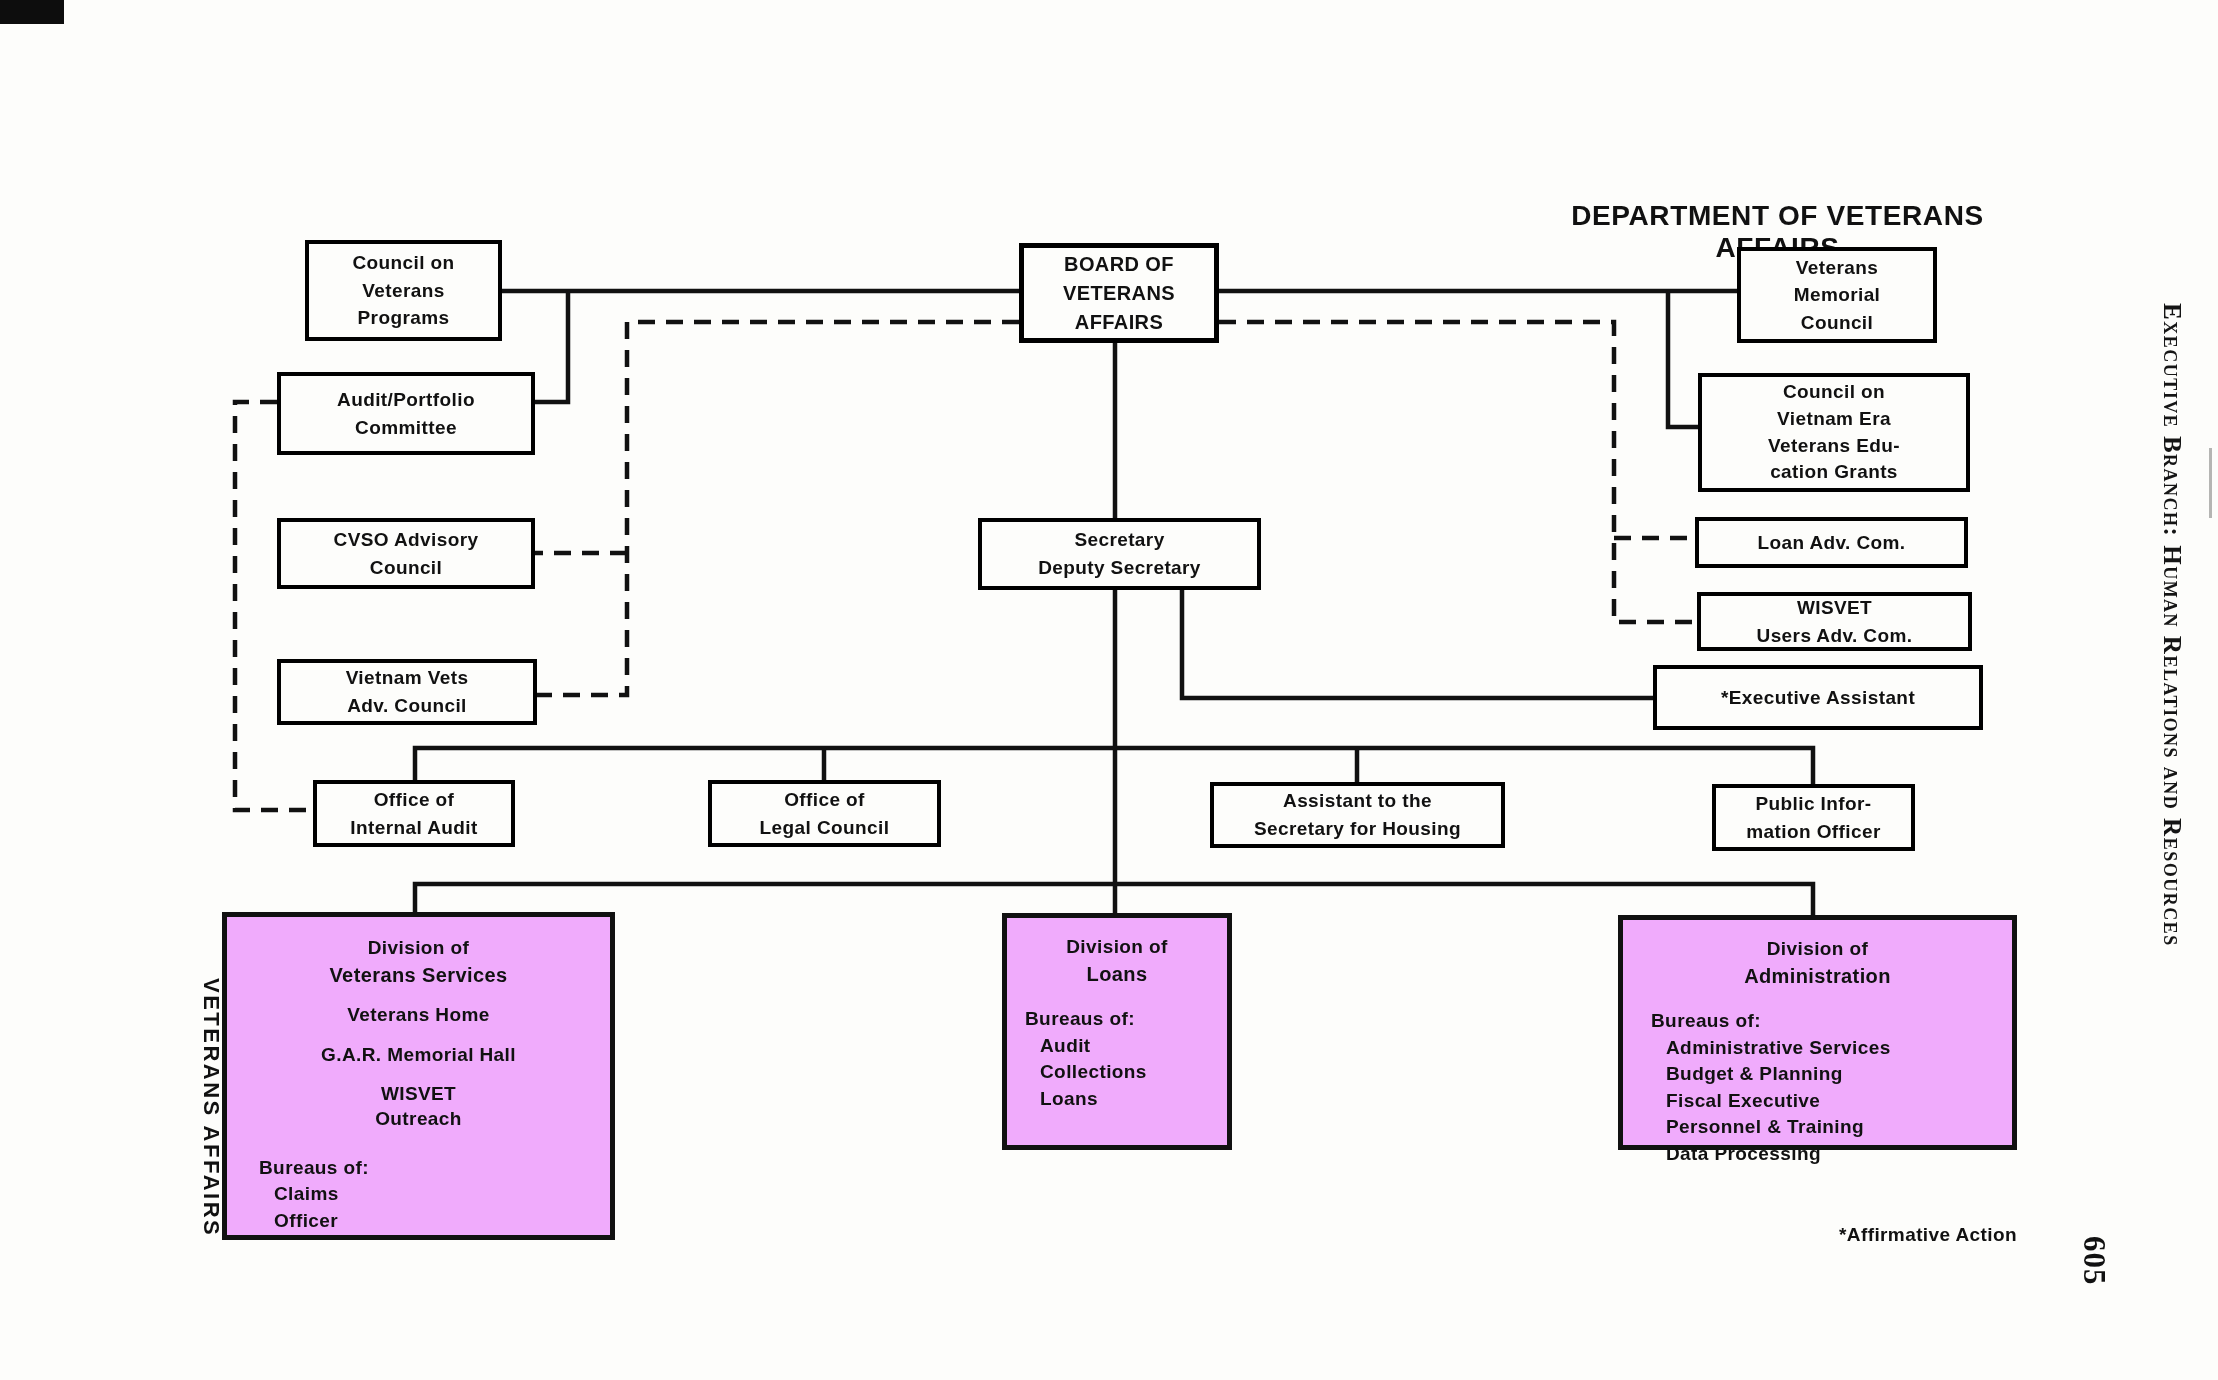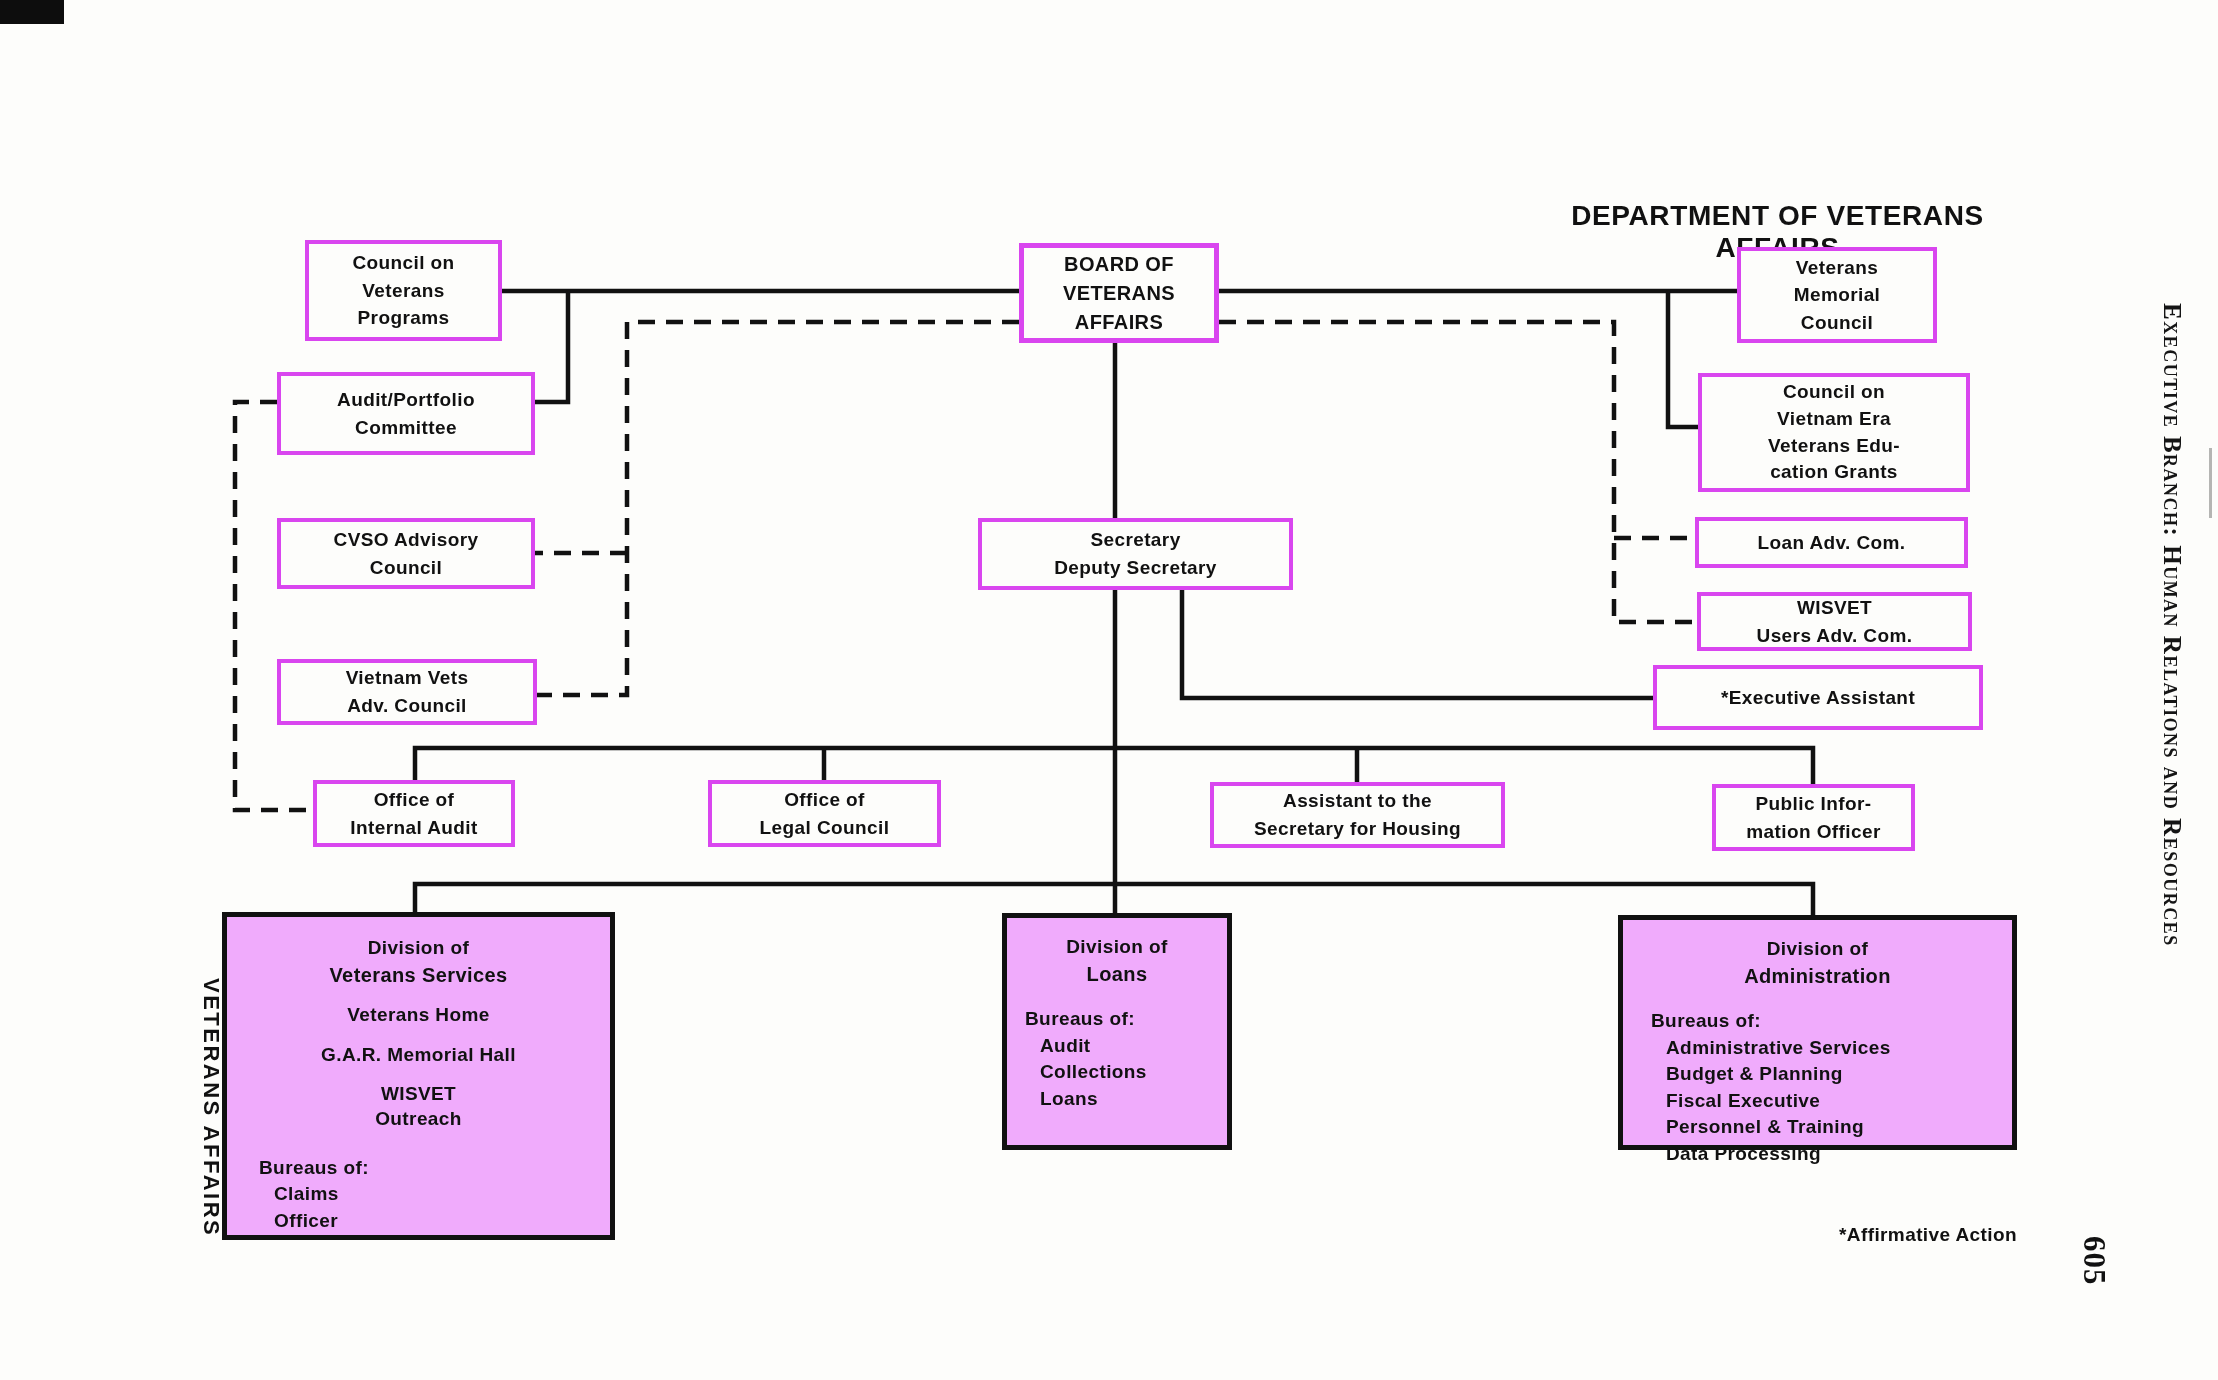--- a/index.html
+++ b/index.html
@@ -9,41 +9,41 @@
     height: 1380px;
     background: #fdfdfb;
     font-family: "Liberation Sans", sans-serif;
     color: #111;
     overflow: hidden;
   }
   #wires { position: absolute; left: 0; top: 0; }
 
   .box {
     position: absolute;
-    border: 4px solid #d946ef;
+    border: 4px solid #000000;
     background: #fdfdfb;
     display: flex;
     align-items: center;
     justify-content: center;
     text-align: center;
     font-weight: 700;
     font-size: 19px;
     line-height: 1.45;
     letter-spacing: 0.4px;
     white-space: pre-line;
     box-sizing: border-box;
   }
   .heavy { border-width: 5px; }
 
   #box-council-programs { left: 305px; top: 240px; width: 197px; height: 101px; }
   #box-board           { left: 1019px; top: 243px; width: 200px; height: 100px; font-size: 20px; }
   #box-memorial        { left: 1737px; top: 247px; width: 200px; height: 96px; }
   #box-audit-portfolio { left: 277px; top: 372px; width: 258px; height: 83px; }
   #box-vietnam-era     { left: 1698px; top: 373px; width: 272px; height: 119px; line-height: 1.4; }
-  #box-secretary       { left: 978px; top: 518px; width: 315px; height: 72px; flex-direction: column; }
+  #box-secretary       { left: 978px; top: 518px; width: 283px; height: 72px; flex-direction: column; }
   #box-cvso            { left: 277px; top: 518px; width: 258px; height: 71px; }
   #box-loan-adv        { left: 1695px; top: 517px; width: 273px; height: 51px; }
   #box-wisvet          { left: 1697px; top: 592px; width: 275px; height: 59px; }
   #box-vietnam-vets    { left: 277px; top: 659px; width: 260px; height: 66px; }
   #box-exec-assistant  { left: 1653px; top: 665px; width: 330px; height: 65px; }
   #box-internal-audit  { left: 313px; top: 780px; width: 202px; height: 67px; }
   #box-legal-council   { left: 708px; top: 780px; width: 233px; height: 67px; }
   #box-asst-housing    { left: 1210px; top: 782px; width: 295px; height: 66px; }
   #box-public-info     { left: 1712px; top: 784px; width: 203px; height: 67px; }
 

